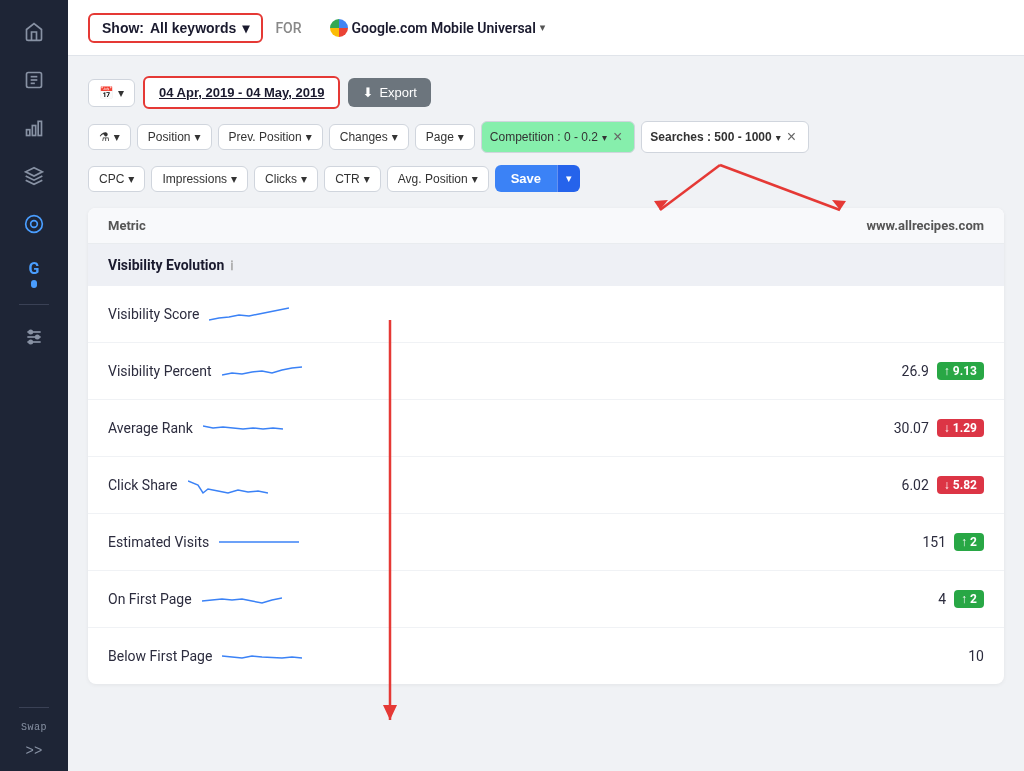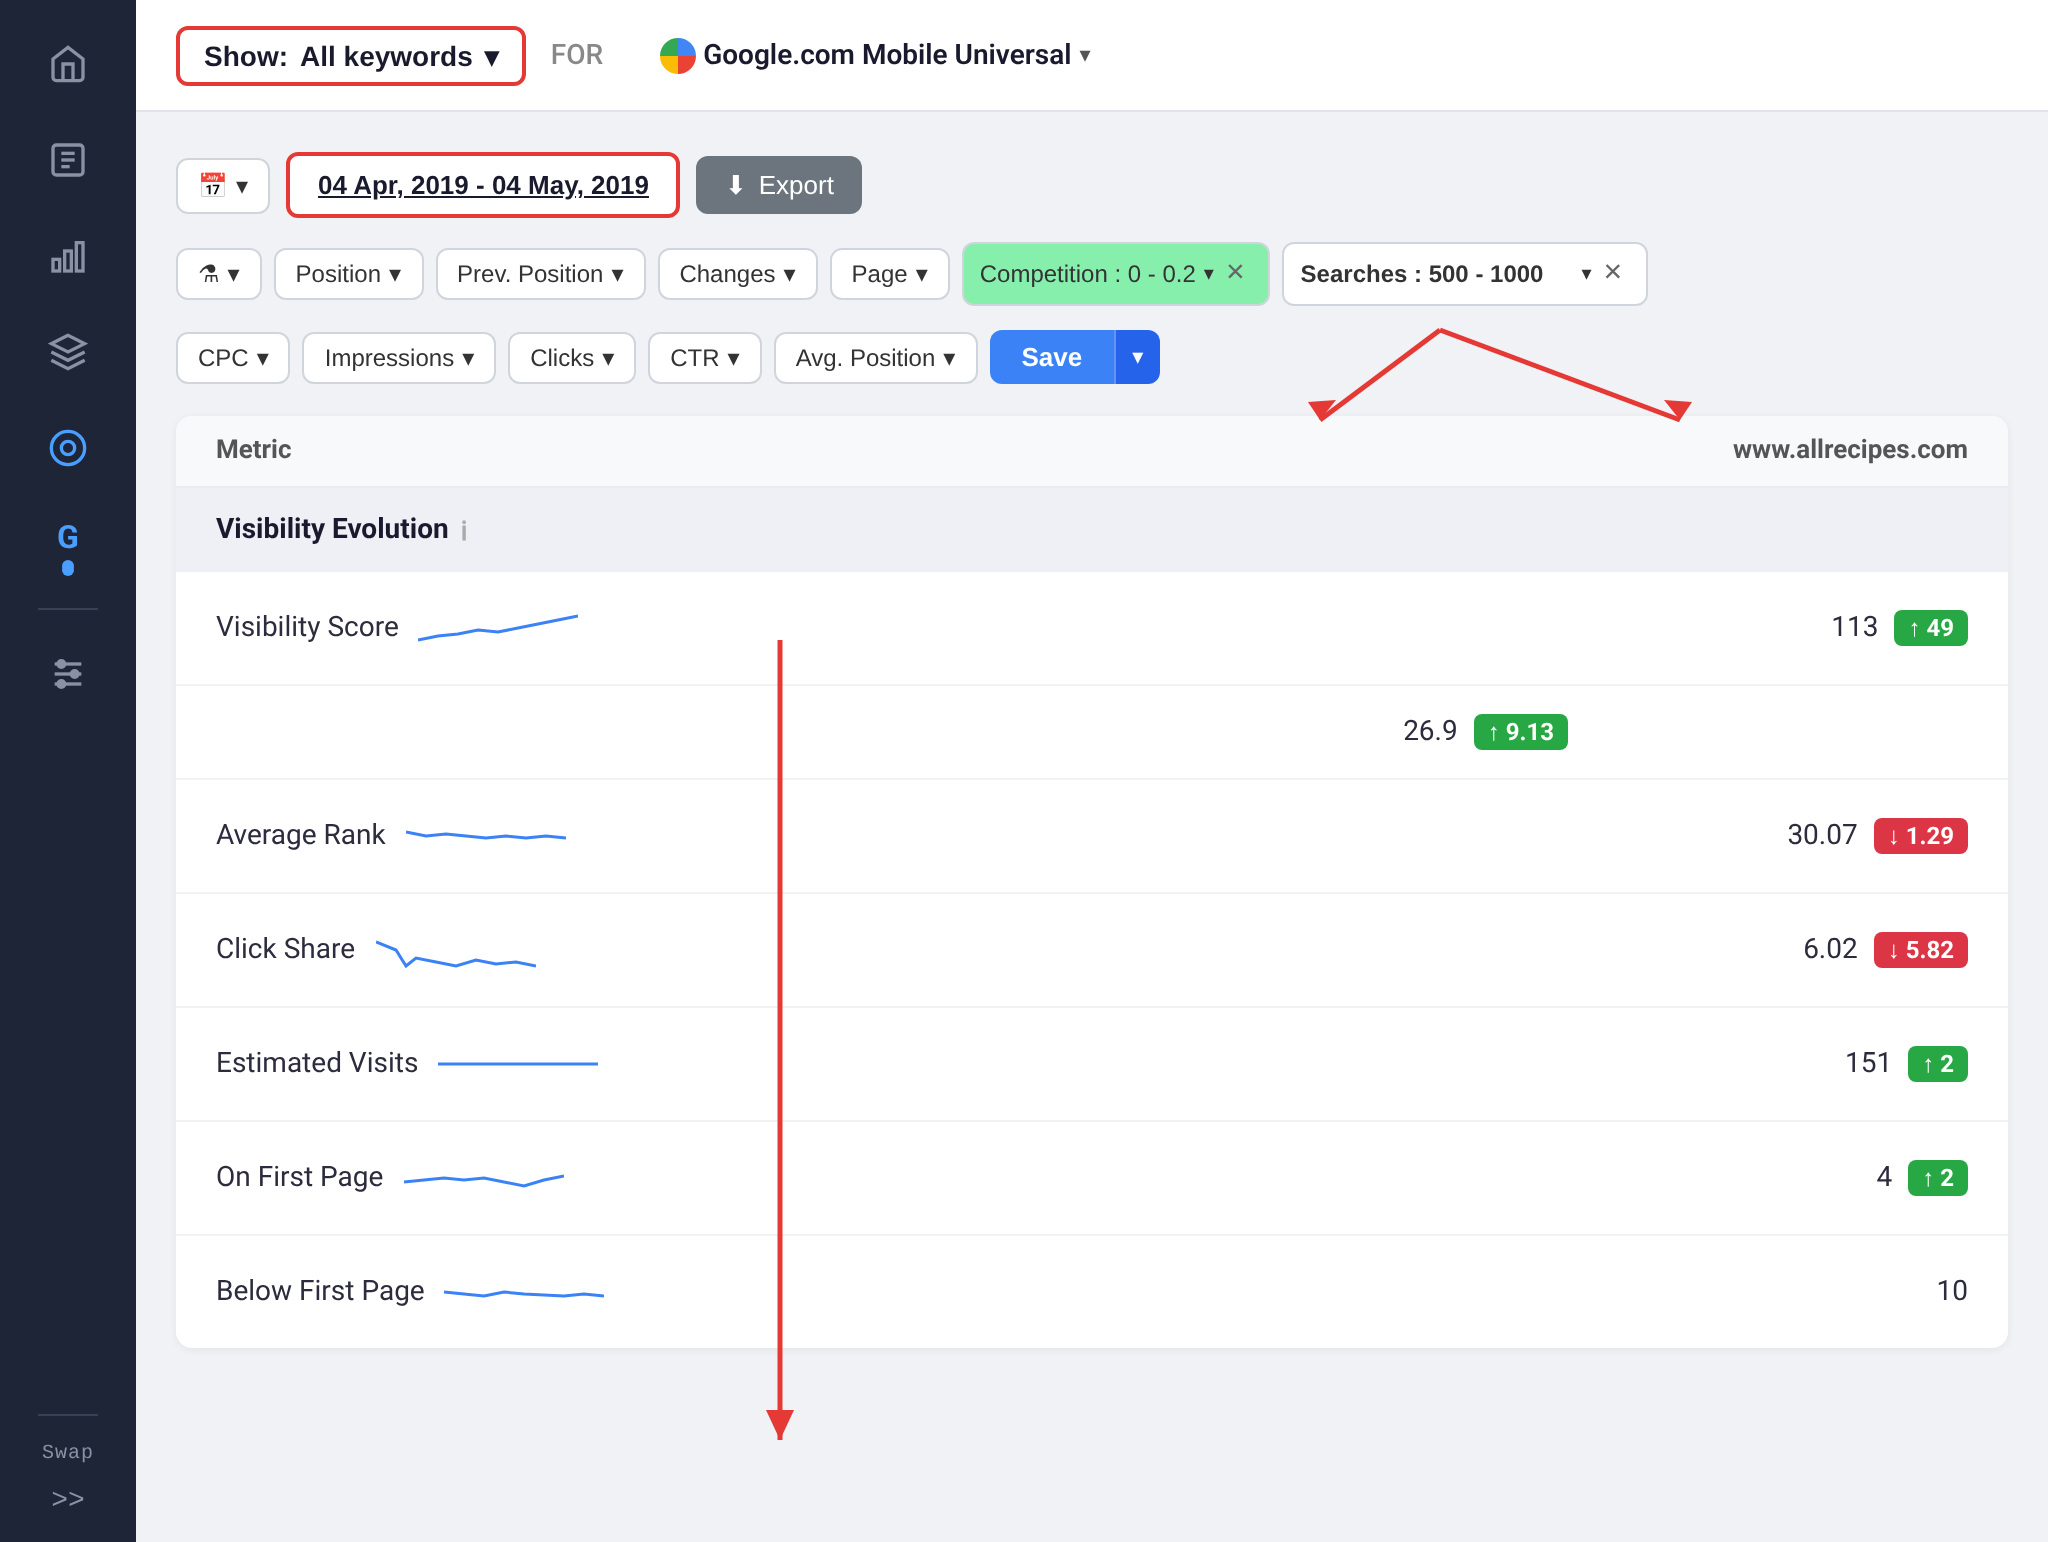--- a/index.html
+++ b/index.html
@@ -173,21 +173,21 @@
     }
 
     .searches-btn {
       border: 1px solid #d0d5dd;
       border-radius: 6px;
       padding: 5px 10px;
       background: #fff;
       cursor: pointer;
       font-size: 12px;
       color: #333;
-      display: flex; align-items: center; gap: 19px;
+      display: flex; align-items: center; gap: 4px;
     }
 
     .close-btn {
       background: none;
       border: none;
       cursor: pointer;
       color: #666;
       font-size: 16px;
       padding: 2px 4px;
     }
@@ -478,27 +478,29 @@
       </div>
 
       <div class="table-row">
         <div class="row-with-sparkline">
           <span class="metric-name">Visibility Score</span>
           <svg width="80" height="28">
             <polyline points="0,20 10,18 20,17 30,15 40,16 50,14 60,12 70,10 80,8" fill="none" stroke="#3b82f6" stroke-width="1.5"></polyline>
           </svg>
         </div>
         <div></div>
-        <div class="metric-value">
-          <span>113</span>
-          <span class="badge up"><span class="arrow-up"></span>49</span>
-        </div>
-      </div>
-
-      <div class="table-row">
+      </div>
+
+      <div class="table-row">
+        <div class="row-with-sparkline">
+          <span class="metric-name">Visibility Percent</span>
+          <svg width="80" height="28">
+            <polyline points="0,18 10,16 20,17 30,15 40,14 50,16 60,13 70,11 80,10" fill="none" stroke="#3b82f6" stroke-width="1.5"></polyline>
+          </svg>
+        </div>
         <div></div>
         <div class="metric-value">
           <span>26.9</span>
           <span class="badge up"><span class="arrow-up"></span>9.13</span>
         </div>
       </div>
 
       <div class="table-row">
         <div class="row-with-sparkline">
           <span class="metric-name">Average Rank</span>

